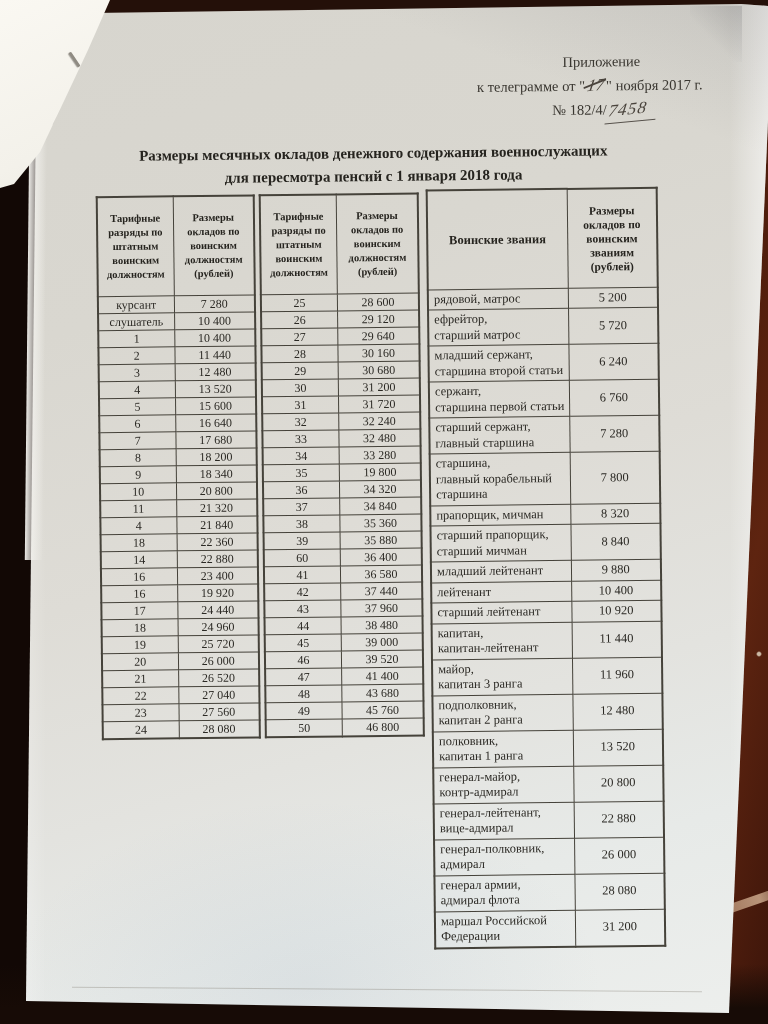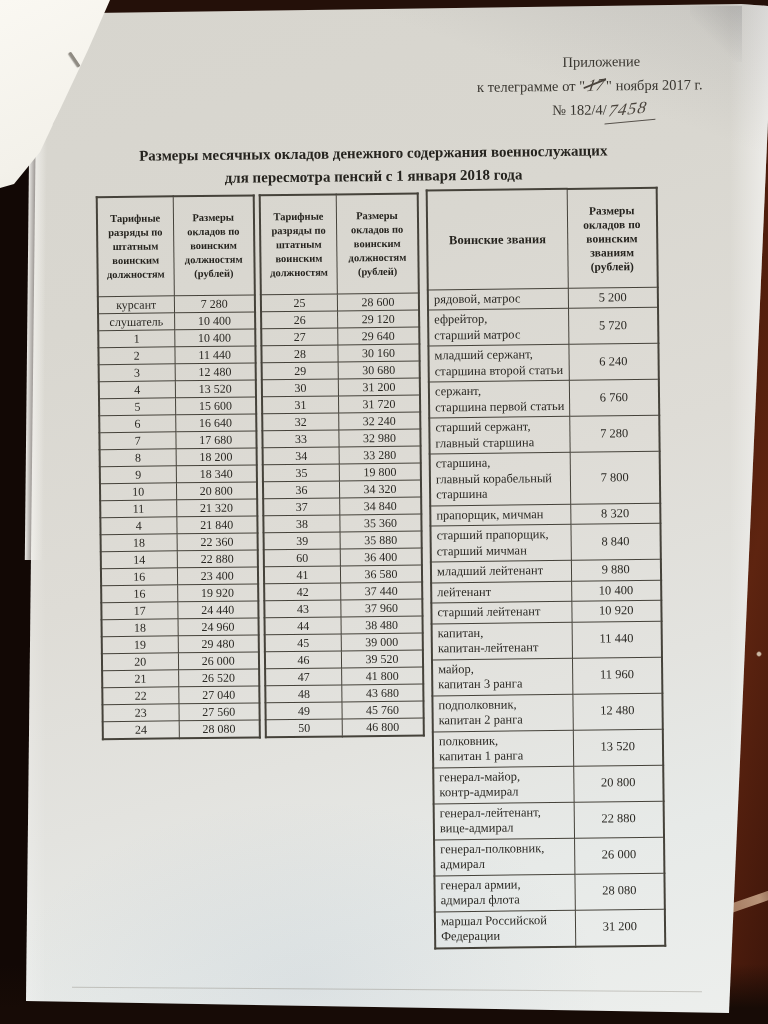--- a/index.html
+++ b/index.html
@@ -233,21 +233,21 @@
           <tr>
             <td>17</td>
             <td>24 440</td>
           </tr>
           <tr>
             <td>18</td>
             <td>24 960</td>
           </tr>
           <tr>
             <td>19</td>
-            <td>29 480</td>
+            <td>25 720</td>
           </tr>
           <tr>
             <td>20</td>
             <td>26 000</td>
           </tr>
           <tr>
             <td>21</td>
             <td>26 520</td>
           </tr>
           <tr>
@@ -304,21 +304,21 @@
           <tr>
             <td>31</td>
             <td>31 720</td>
           </tr>
           <tr>
             <td>32</td>
             <td>32 240</td>
           </tr>
           <tr>
             <td>33</td>
-            <td>32 980</td>
+            <td>32 480</td>
           </tr>
           <tr>
             <td>34</td>
             <td>33 280</td>
           </tr>
           <tr>
             <td>35</td>
             <td>19 800</td>
           </tr>
           <tr>
@@ -360,21 +360,21 @@
           <tr>
             <td>45</td>
             <td>39 000</td>
           </tr>
           <tr>
             <td>46</td>
             <td>39 520</td>
           </tr>
           <tr>
             <td>47</td>
-            <td>41 800</td>
+            <td>41 400</td>
           </tr>
           <tr>
             <td>48</td>
             <td>43 680</td>
           </tr>
           <tr>
             <td>49</td>
             <td>45 760</td>
           </tr>
           <tr>

